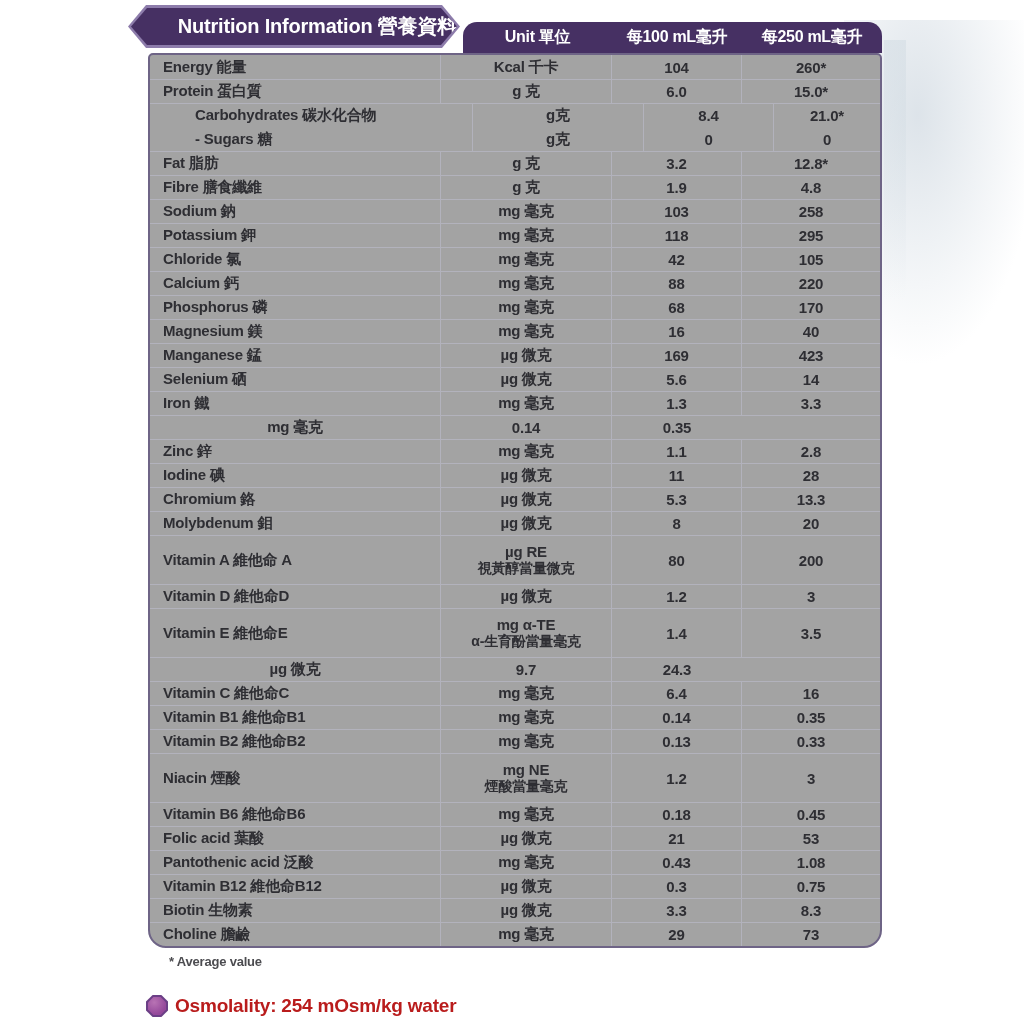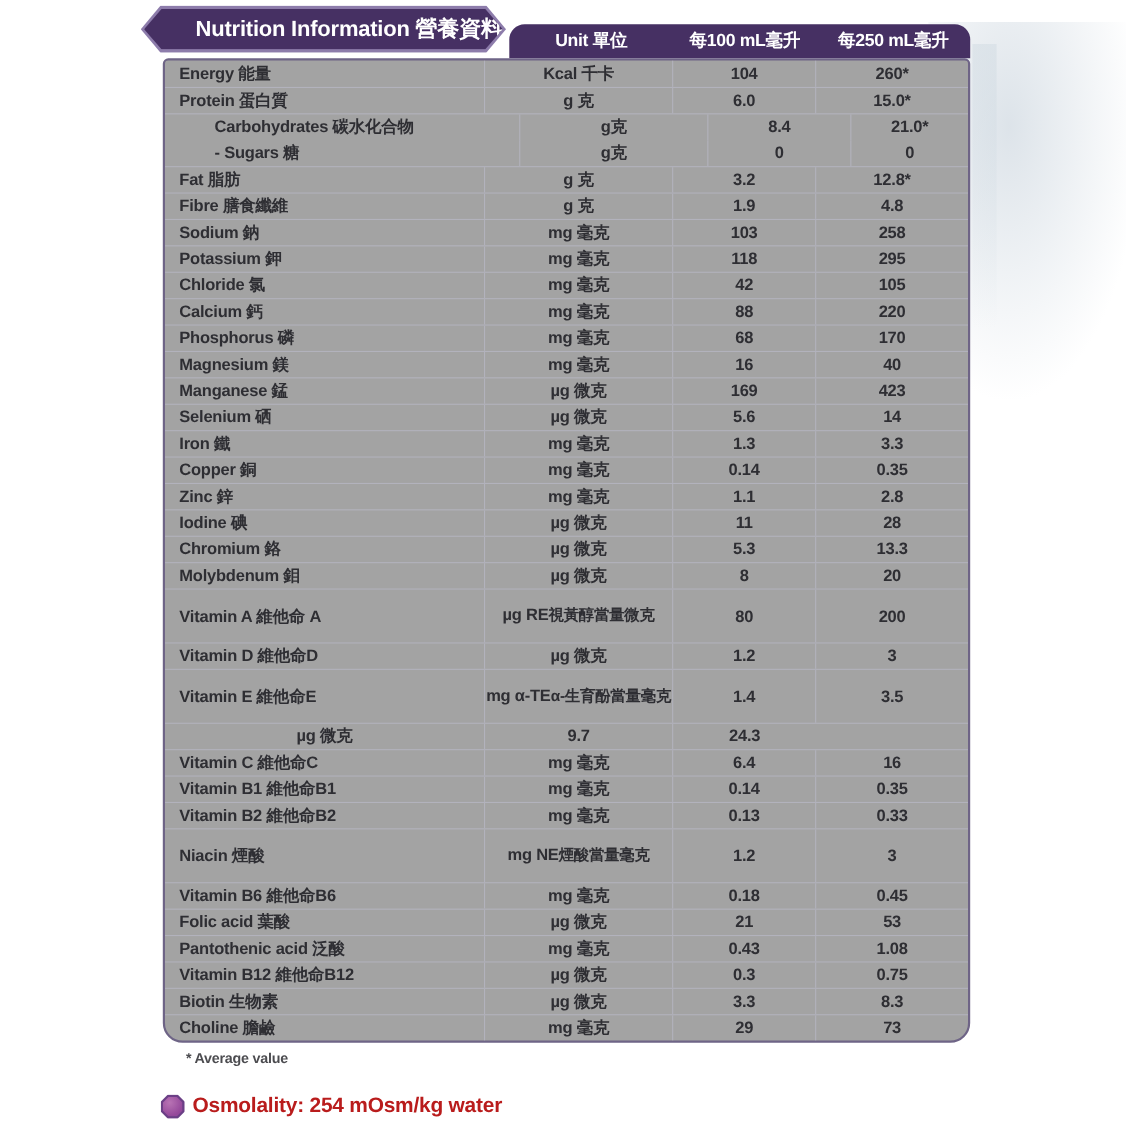--- a/index.html
+++ b/index.html
@@ -33,21 +33,21 @@
   .row{display:flex;flex-direction:column;height:24px;box-sizing:border-box;border-top:1px solid #b2b2bc;}
   .row:first-child{border-top:none;}
   .row.tall{height:49px;}
   .row.group{height:48px;padding-left:32px;}
   .line{flex:1;display:grid;grid-template-columns:291px 171px 130px 1fr;min-height:0;}
   .cell{display:flex;align-items:center;justify-content:center;box-sizing:border-box;
     border-right:1px solid #b2b2bc;font-size:15px;font-weight:700;color:#2e2e33;
     letter-spacing:-.2px;white-space:nowrap;overflow:hidden;}
   .cell.name{justify-content:flex-start;padding-left:13px;}
   .cell.last{border-right:none;}
-  .cell.unit2{flex-direction:row;line-height:1.12;}
+  .cell.unit2{flex-direction:column;line-height:1.12;}
   .cell.unit2 .u2{font-size:14px;}
 
   
   .footnote{position:absolute;left:169px;top:954px;font-size:13px;font-weight:700;color:#4c4c50;letter-spacing:-.2px;}
   .osmo{position:absolute;left:146px;top:995px;display:flex;align-items:center;gap:7px;}
   .octagon{width:22px;height:22px;position:relative;background:#6b3f86;
     clip-path:polygon(30% 0,70% 0,100% 30%,100% 70%,70% 100%,30% 100%,0 70%,0 30%);}
   .octagon::after{content:"";position:absolute;left:2px;top:2px;right:2px;bottom:2px;
     background:radial-gradient(circle at 35% 30%, #b briefly,#000);
     background:radial-gradient(circle at 35% 30%, #b873b4, #94489a 70%);
@@ -187,21 +187,20 @@
       <div class="row">
         <div class="line">
           <div class="cell name">Iron 鐵</div>
           <div class="cell ">mg 毫克</div>
           <div class="cell ">1.3</div>
           <div class="cell last">3.3</div>
         </div>
       </div>
       <div class="row">
         <div class="line">
-          <div class="cell name">Copper 銅</div>
           <div class="cell ">mg 毫克</div>
           <div class="cell ">0.14</div>
           <div class="cell last">0.35</div>
         </div>
       </div>
       <div class="row">
         <div class="line">
           <div class="cell name">Zinc 鋅</div>
           <div class="cell ">mg 毫克</div>
           <div class="cell ">1.1</div>

